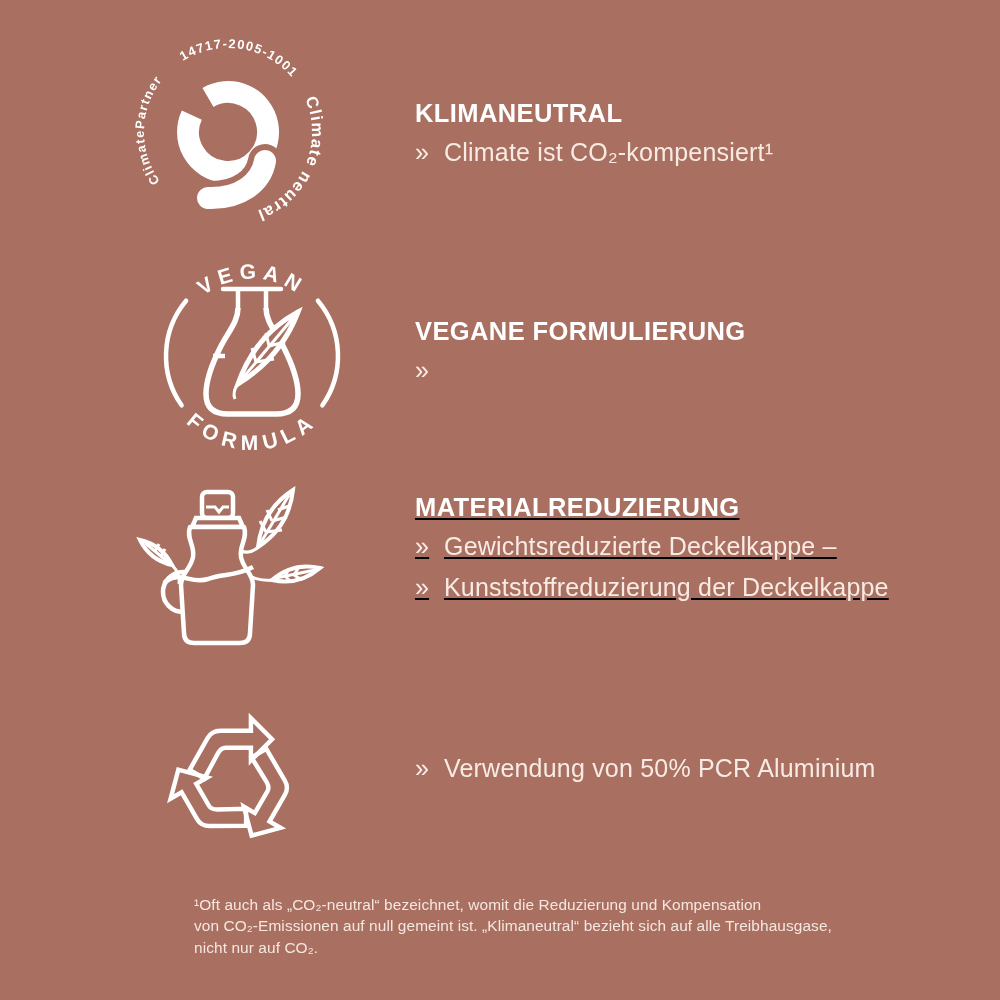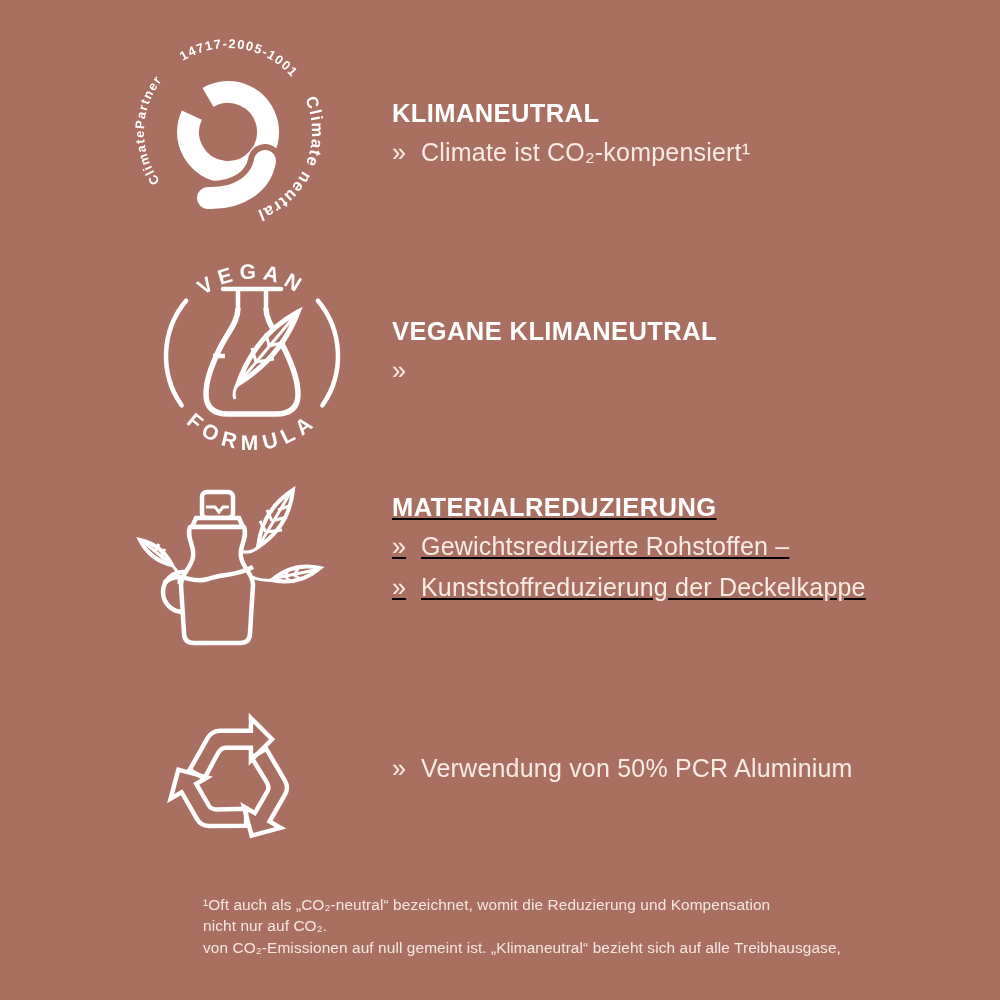--- a/index.html
+++ b/index.html
@@ -14,30 +14,30 @@
   svg .stroke-thin{fill:none;stroke:#ffffff;stroke-width:3;}
   svg .occlude{fill:#a97061;stroke:#ffffff;}
 
   .cp-small{font-family:"Liberation Sans","DejaVu Sans",sans-serif;
             font-size:12.8px;font-weight:600;letter-spacing:1.3px;fill:#ffffff;}
   .cp-large{font-family:"Liberation Sans","DejaVu Sans",sans-serif;
             font-size:16.5px;font-weight:600;letter-spacing:1.2px;fill:#ffffff;}
   .vegan-arc{font-family:"Liberation Sans","DejaVu Sans",sans-serif;
              font-size:21px;font-weight:700;letter-spacing:6px;fill:#ffffff;}
 
-  .text-block{position:absolute;left:392px;width:580px;}
+  .text-block{position:absolute;left:415px;width:580px;}
   .heading{color:#ffffff;font-size:25.5px;font-weight:700;letter-spacing:.4px;
            line-height:34px;}
   .bullets{margin-top:2px;color:#f8ebe4;font-size:25px;font-weight:400;
            letter-spacing:.2px;}
   .bullet-row{display:flex;line-height:41px;}
   .bullet-mark{width:29px;flex:0 0 29px;}
   .bullet-cont{padding-left:29px;line-height:41px;}
 
-  .footnote{position:absolute;left:203px;top:894px;width:720px;
+  .footnote{position:absolute;left:194px;top:894px;width:720px;
             color:#f5e7e0;font-size:15.4px;line-height:21.4px;letter-spacing:.1px;}
 </style>
 </head>
 <body>
 
 <div class="canvas">
 
   <div class="icon-wrap" style="left:128px;top:35px;width:200px;height:200px;">
     <svg viewBox="0 0 200 200">
       <defs>
@@ -138,50 +138,50 @@
     <div class="heading">KLIMANEUTRAL</div>
     <div class="bullets">
       <div class="bullet-row">
         <span class="bullet-mark">»</span>
         <span>Climate ist CO₂-kompensiert¹</span>
       </div>
     </div>
   </div>
 
   <div class="text-block" style="top:314px;">
-    <div class="heading">VEGANE KLIMANEUTRAL</div>
+    <div class="heading">VEGANE FORMULIERUNG</div>
     <div class="bullets">
       <div class="bullet-row">
         <span class="bullet-mark">»</span>
       </div>
     </div>
   </div>
 
   <div class="text-block" style="top:490px;text-decoration:underline;">
     <div class="heading">MATERIALREDUZIERUNG</div>
     <div class="bullets">
       <div class="bullet-row">
         <span class="bullet-mark">»</span>
-        <span>Gewichtsreduzierte Rohstoffen –</span>
+        <span>Gewichtsreduzierte Deckelkappe –</span>
       </div>
       <div class="bullet-row">
         <span class="bullet-mark">»</span>
         <span>Kunststoffreduzierung der Deckelkappe</span>
       </div>
     </div>
   </div>
 
   <div class="text-block" style="top:746px;">
     <div class="bullets">
       <div class="bullet-row">
         <span class="bullet-mark">»</span>
         <span>Verwendung von 50% PCR Aluminium</span>
       </div>
     </div>
   </div>
 
   <div class="footnote">
     <div>¹Oft auch als „CO₂-neutral“ bezeichnet, womit die Reduzierung und Kompensation</div>
+    <div>von CO₂-Emissionen auf null gemeint ist. „Klimaneutral“ bezieht sich auf alle Treibhausgase,</div>
     <div>nicht nur auf CO₂.</div>
-    <div>von CO₂-Emissionen auf null gemeint ist. „Klimaneutral“ bezieht sich auf alle Treibhausgase,</div>
   </div>
 
 </div>
 
 </body></html>

